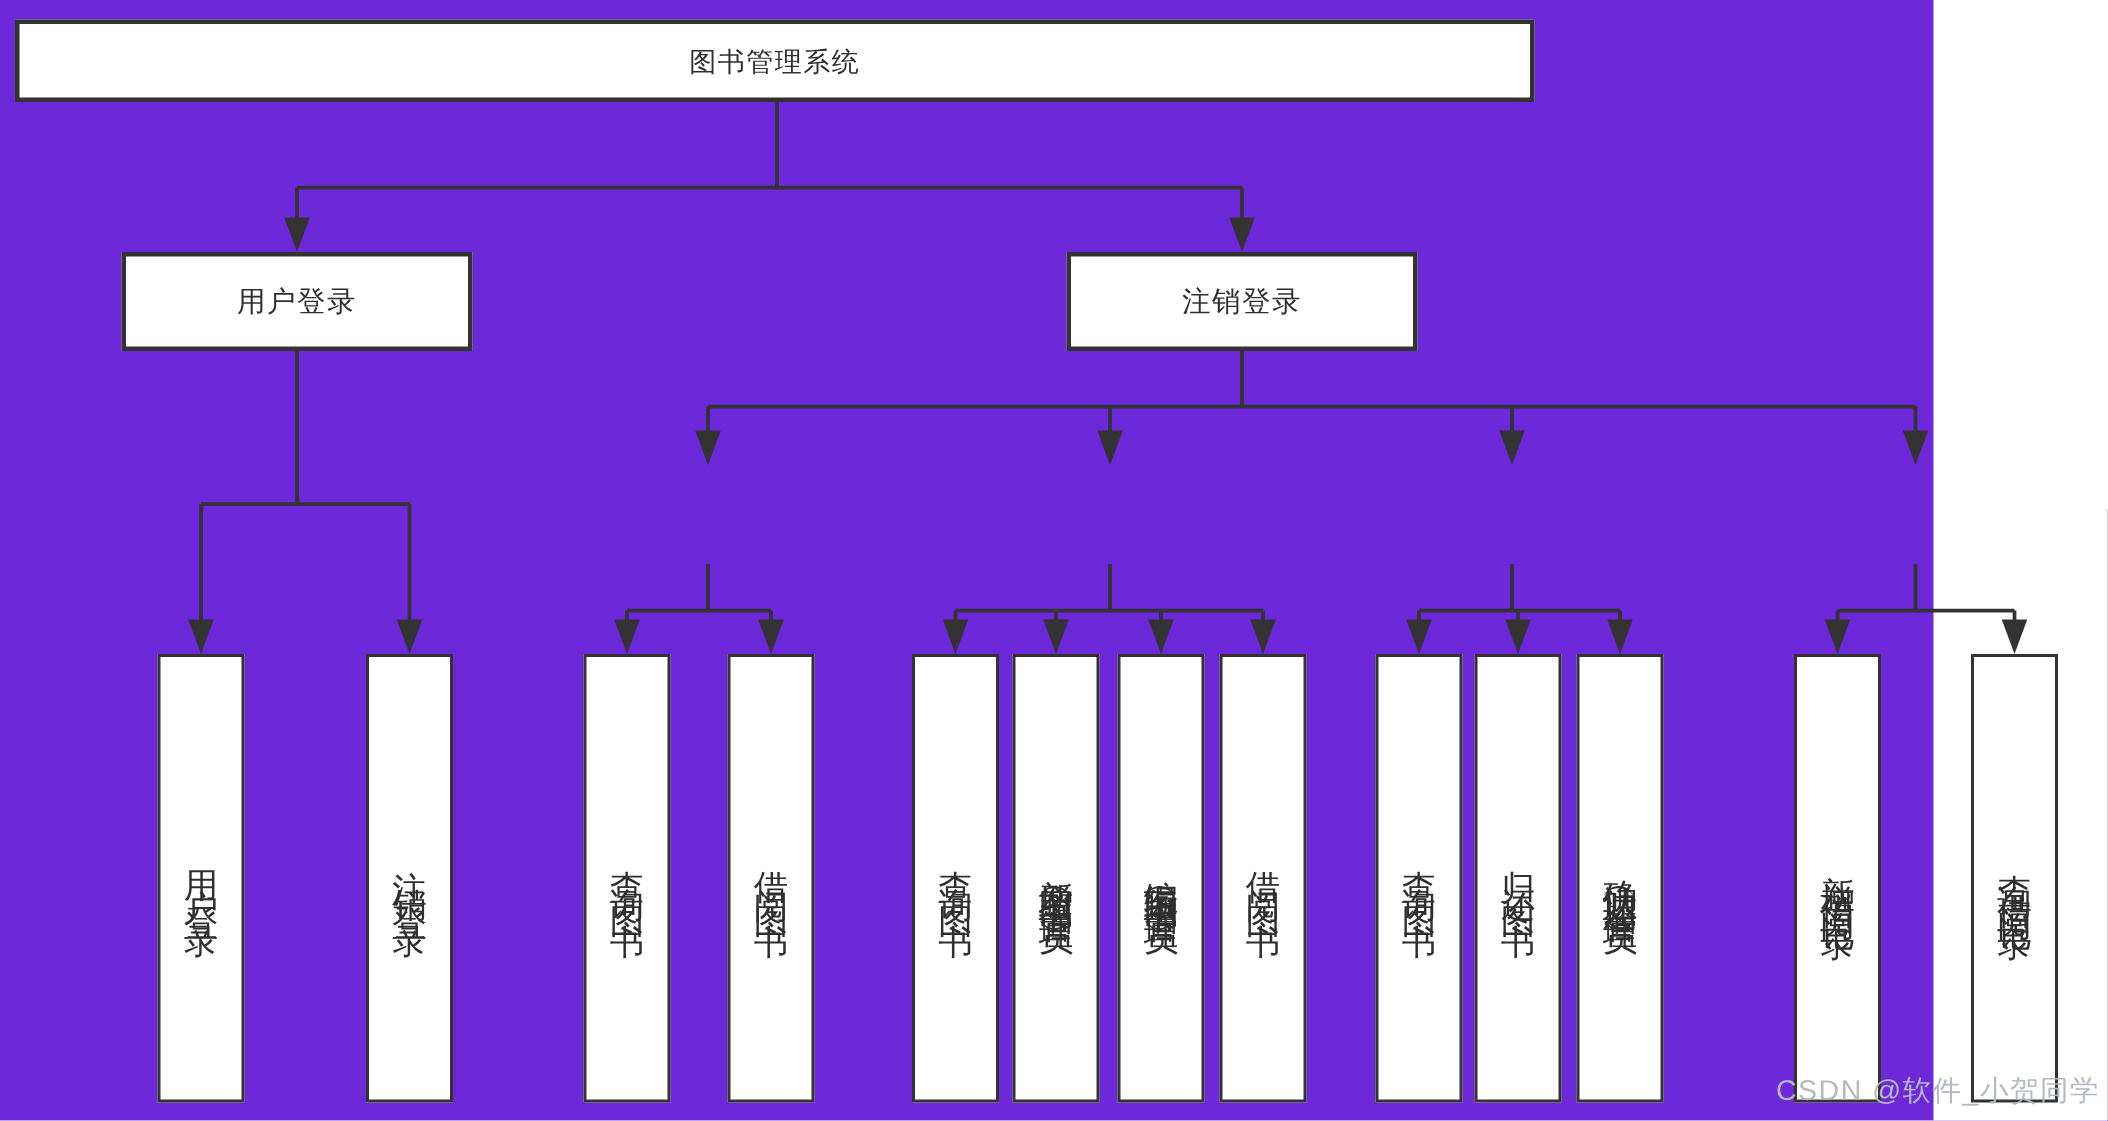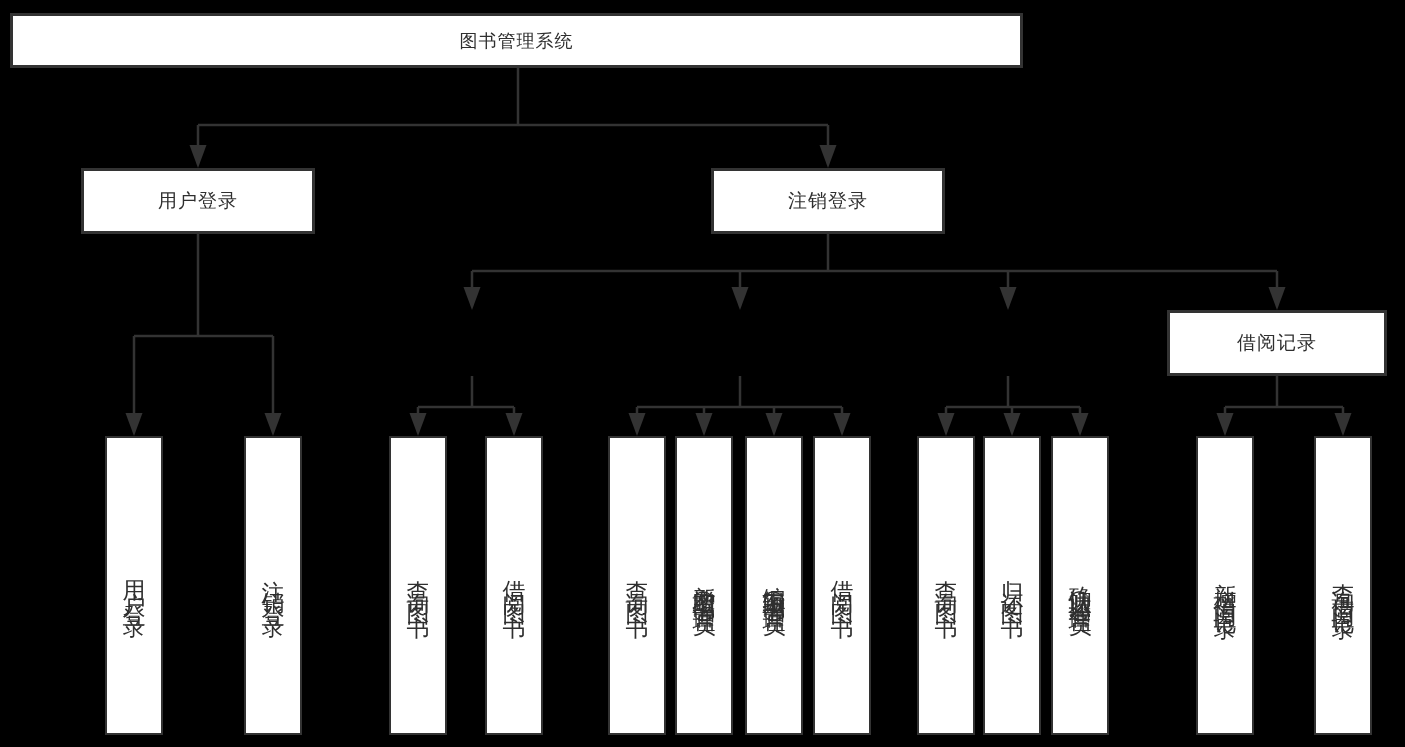--- a/index.html
+++ b/index.html
@@ -6,23 +6,23 @@
     margin: 0;
     padding: 0;
     background: #ffffff;
     width: 1405px;
     height: 747px;
     overflow: hidden;
     font-family: "Liberation Sans", sans-serif;
   }
   .canvas {
     position: relative;
-    width: 1405px;
+    width: 1289px;
     height: 747px;
-    background: #000000;
+    background: #6d28d9;
   }
   .connectors {
     position: absolute;
     left: 0;
     top: 0;
     pointer-events: none;
   }
   .node {
     position: absolute;
     box-sizing: border-box;
@@ -117,23 +117,20 @@
     <span>图书管理系统</span>
   </div>
 
   <div class="node hbox" style="left:81px; top:168px; width:234px; height:66px;">
     <span>用户登录</span>
   </div>
   <div class="node hbox" style="left:711px; top:168px; width:234px; height:66px;">
     <span>注销登录</span>
   </div>
 
-  <div class="node hbox" style="left:1167px; top:310px; width:220px; height:66px;">
-    <span>借阅记录</span>
-  </div>
 
   <div class="node vbox" style="left:105px; top:436px; width:58px; height:299px;">
     <span class="vtext v4">用户登录</span>
   </div>
   <div class="node vbox" style="left:244px; top:436px; width:58px; height:299px;">
     <span class="vtext v4">注销登录</span>
   </div>
 
   <div class="node vbox" style="left:389px; top:436px; width:58px; height:299px;">
     <span class="vtext v4">查询图书</span>
@@ -165,14 +162,15 @@
     <span class="vtext v9">确认归还（管理员）</span>
   </div>
 
   <div class="node vbox" style="left:1196px; top:436px; width:58px; height:299px;">
     <span class="vtext v6">新增借阅记录</span>
   </div>
   <div class="node vbox" style="left:1314px; top:436px; width:58px; height:299px;">
     <span class="vtext v6">查询借阅记录</span>
   </div>
 
+  <div class="watermark">CSDN @软件_小贺同学</div>
 
 </div>
 
 </body></html>

